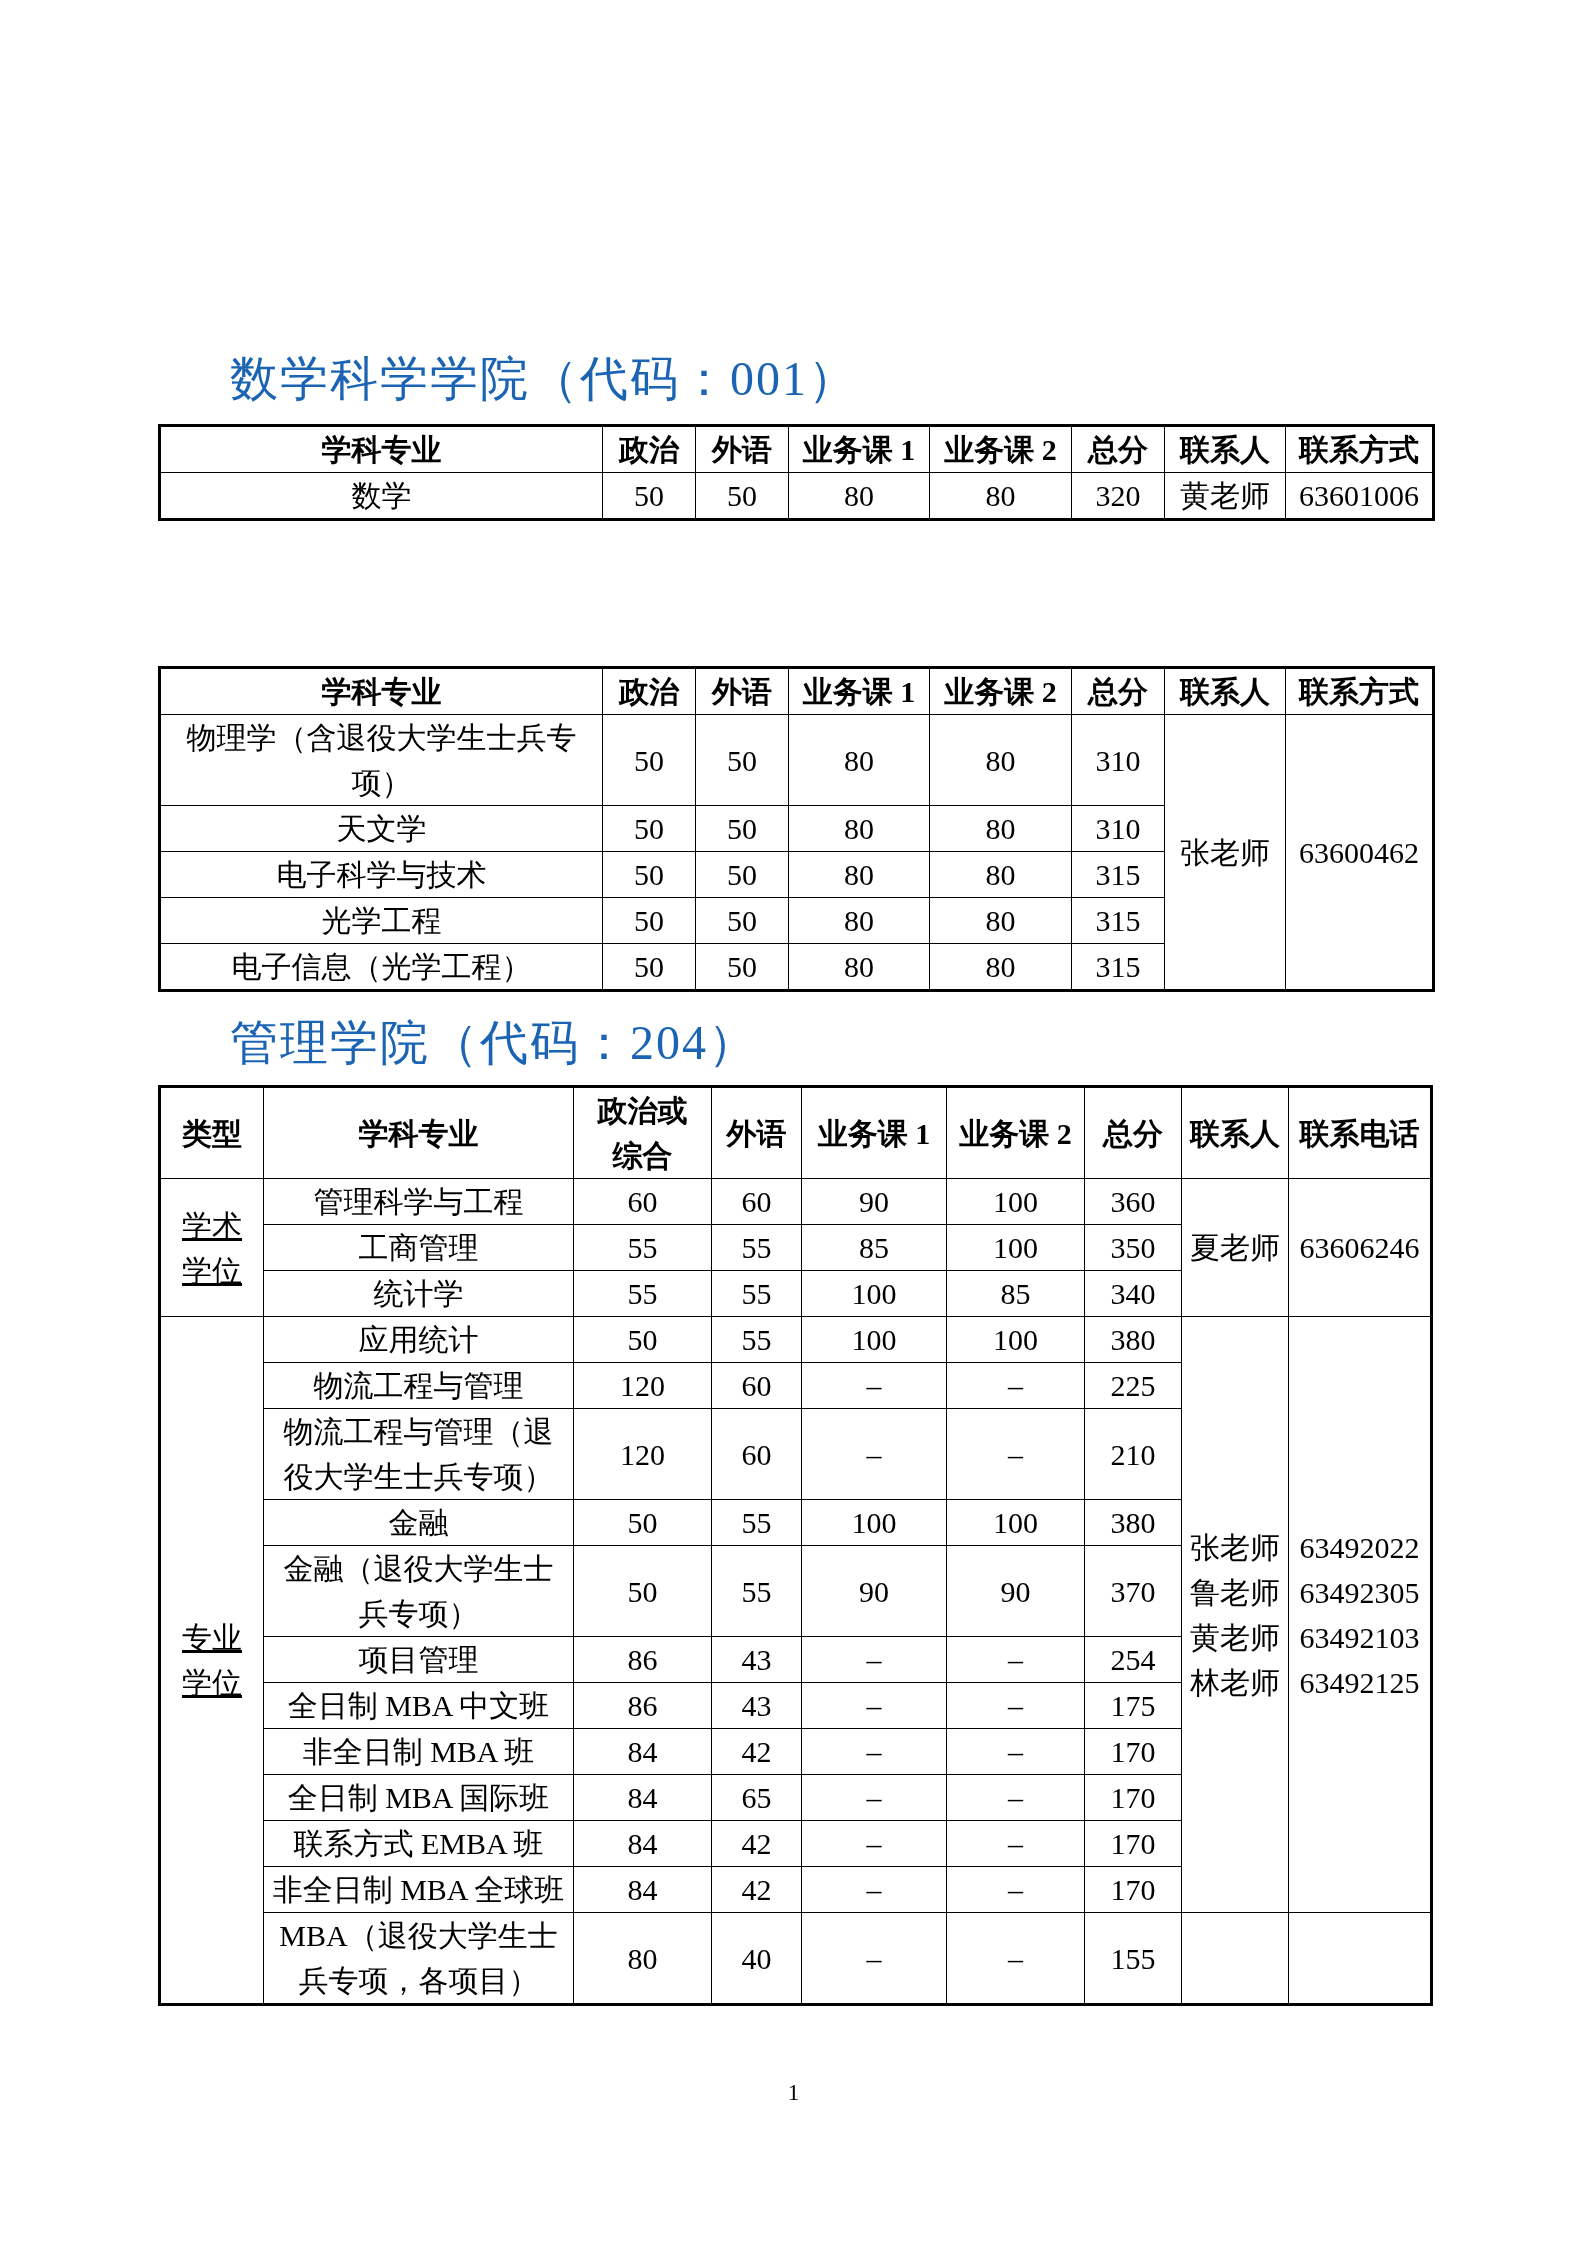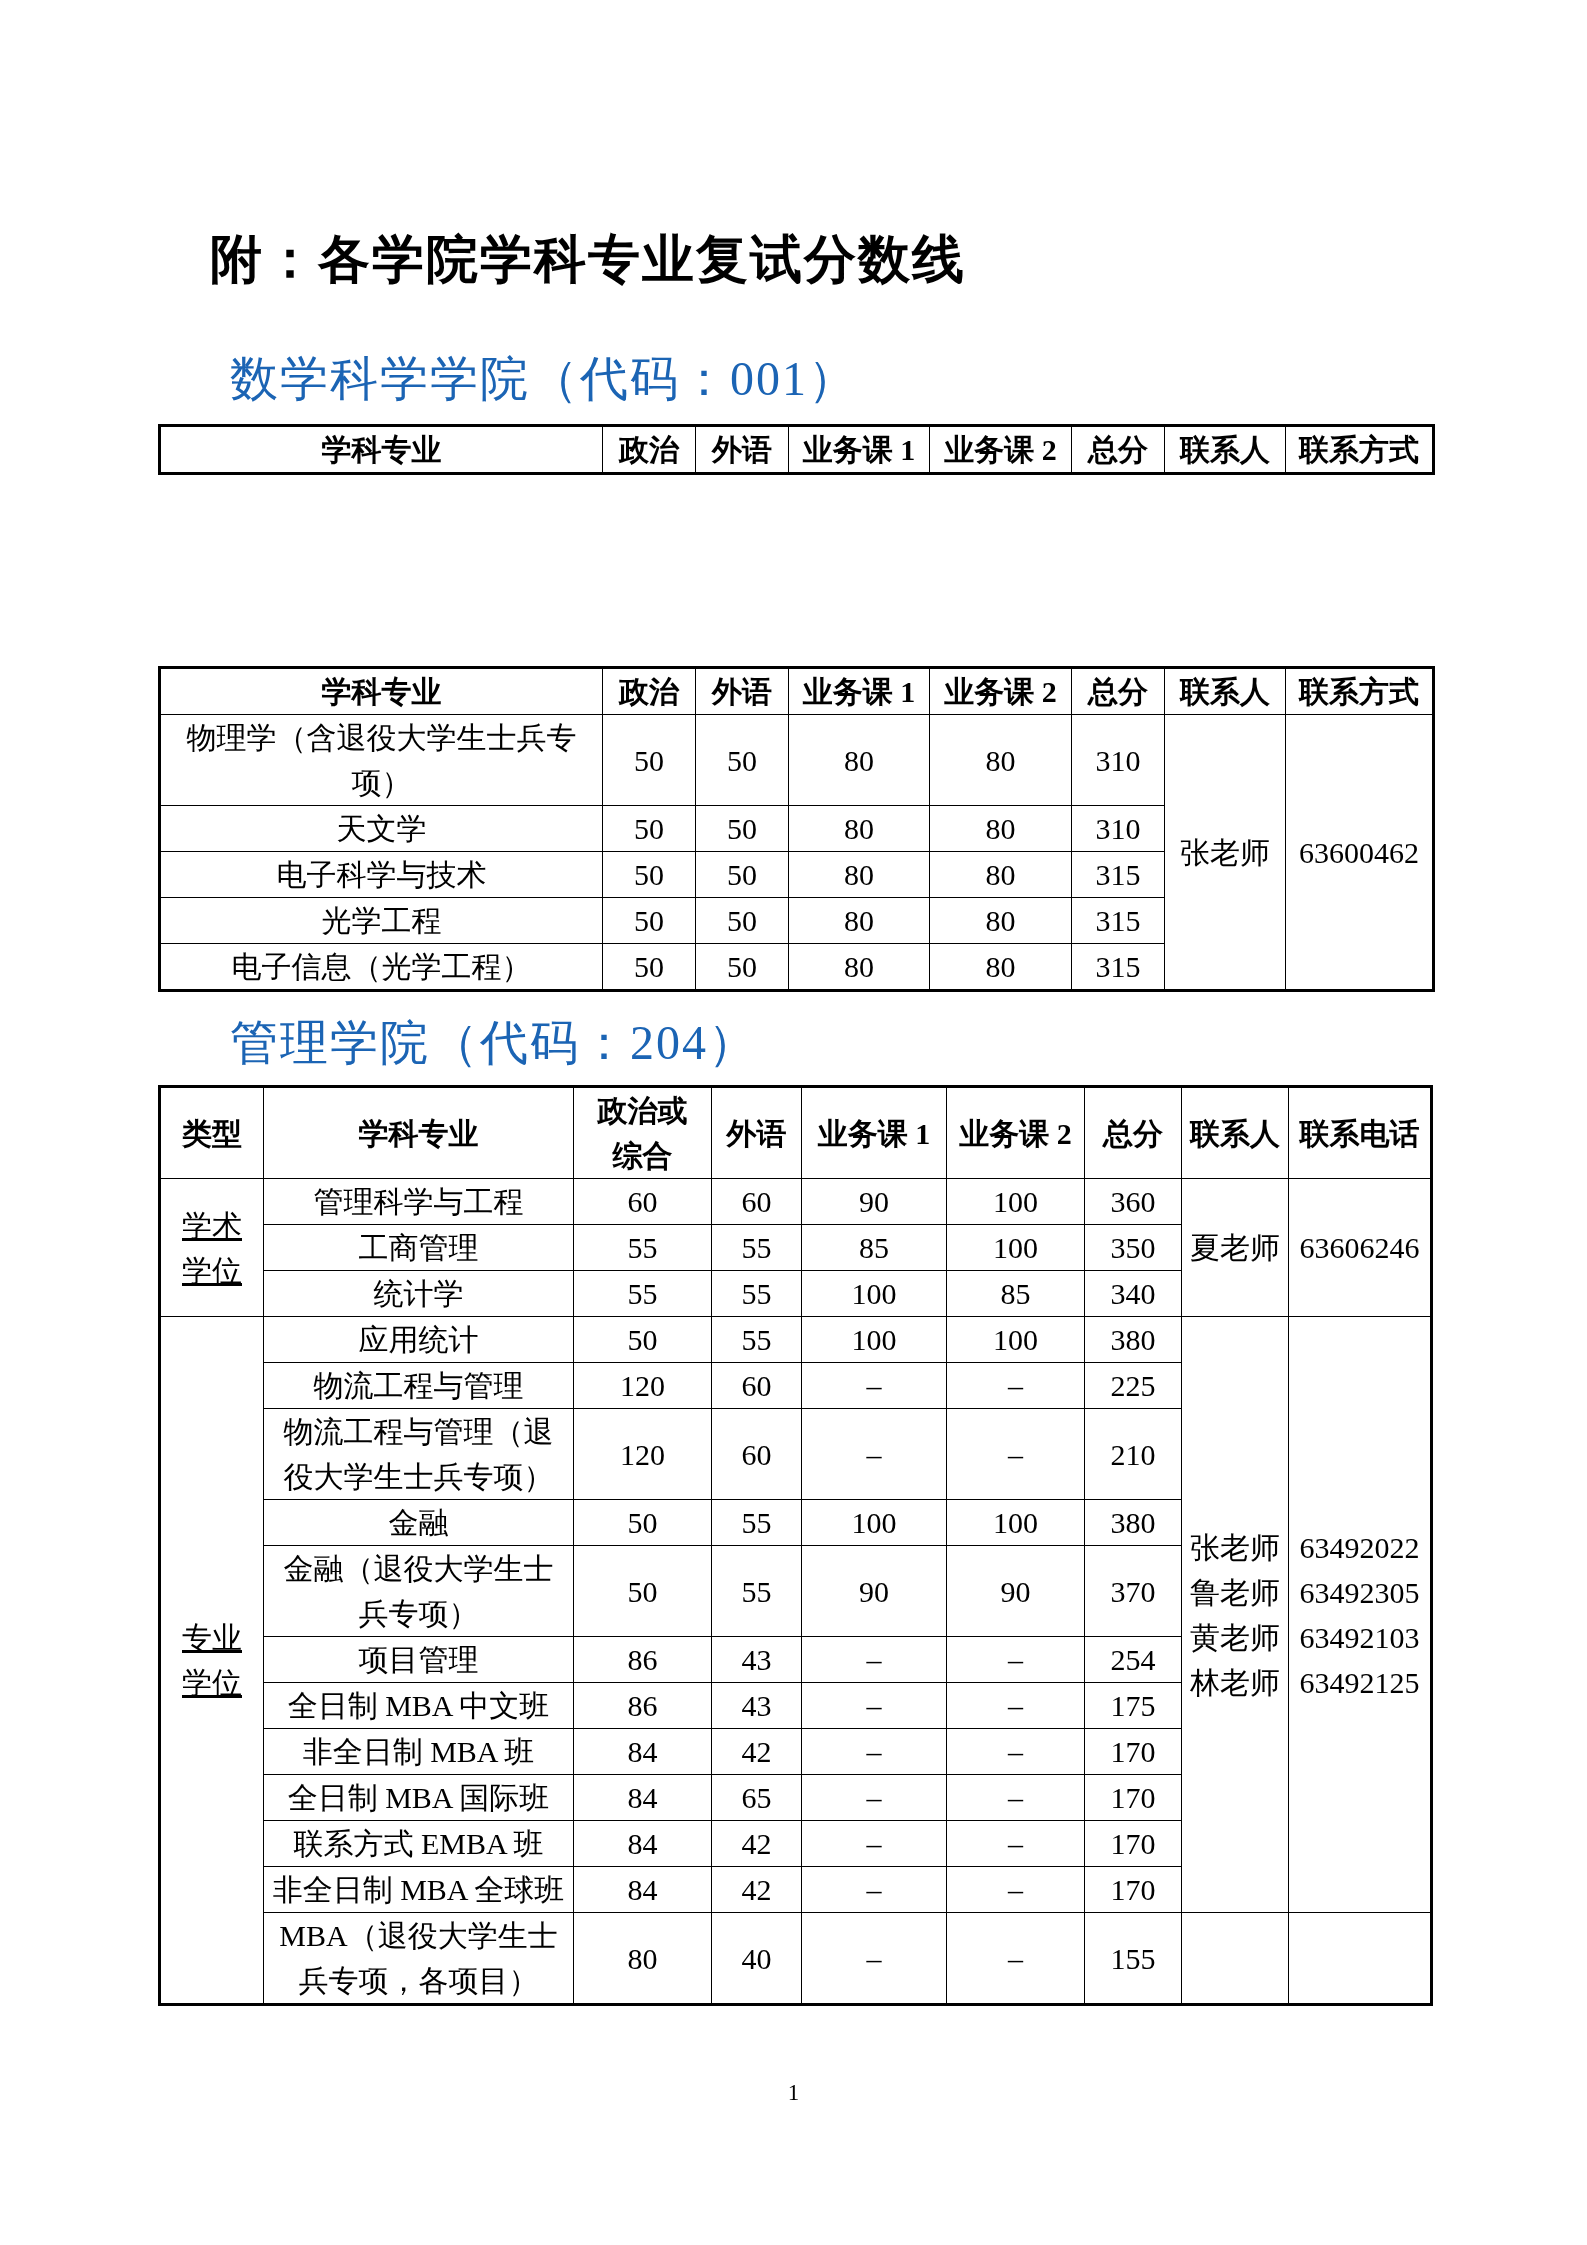--- a/index.html
+++ b/index.html
@@ -41,21 +41,20 @@
   .page-num{
     position:absolute;left:0;top:2080px;width:100%;text-align:center;
     font-size:23px;
   }
 </style>
 </head>
 <body>
 
 <div class="page">
 
-  <div class="doc-title">附：各学院学科专业复试分数线</div>
 
   <div class="sec-heading" id="h-math" style="color: rgb(27, 100, 180);">数学科学学院（代码：001）</div>
 
   <table class="score" id="t1">
     <colgroup>
       <col style="width:443px">
         <col style="width:93px">
         <col style="width:93px">
         <col style="width:141px">
       <col style="width:142px">
@@ -66,20 +65,30 @@
     <tbody>
       <tr class="h43">
         <th>学科专业</th>
         <th>政治</th>
         <th>外语</th>
         <th>业务课 1</th>
         <th>业务课 2</th>
         <th>总分</th>
         <th>联系人</th>
         <th>联系方式</th>
+      </tr>
+      <tr class="r43">
+        <td class="major">数学</td>
+        <td>50</td>
+        <td>50</td>
+        <td>80</td>
+        <td>80</td>
+        <td>320</td>
+        <td>黄老师</td>
+        <td>63601006</td>
       </tr>
     </tbody>
   </table>
 
 
   <table class="score" id="t2">
     <colgroup>
       <col style="width:443px">
         <col style="width:93px">
         <col style="width:93px">

